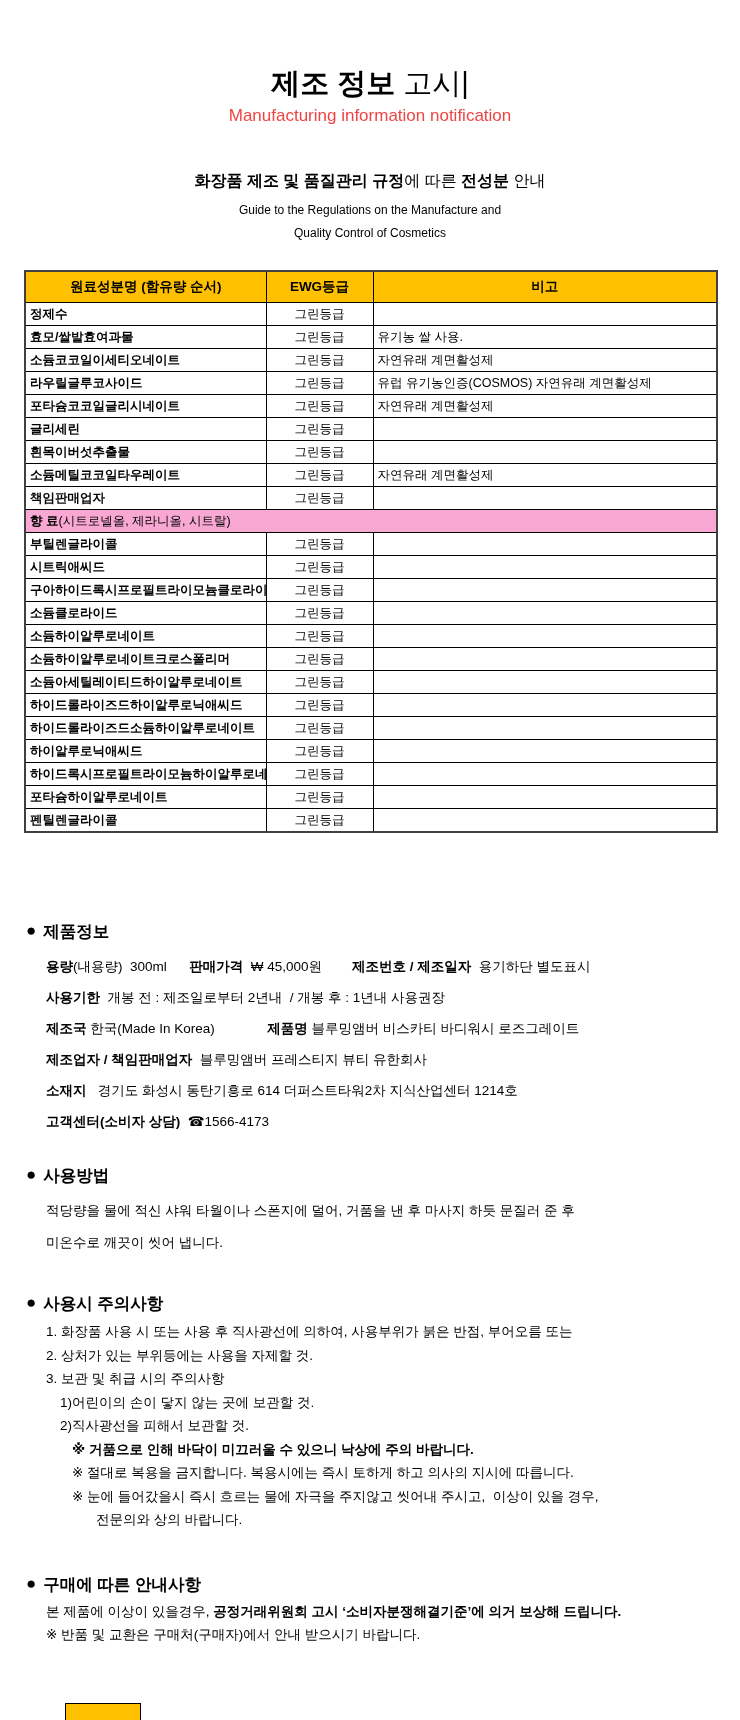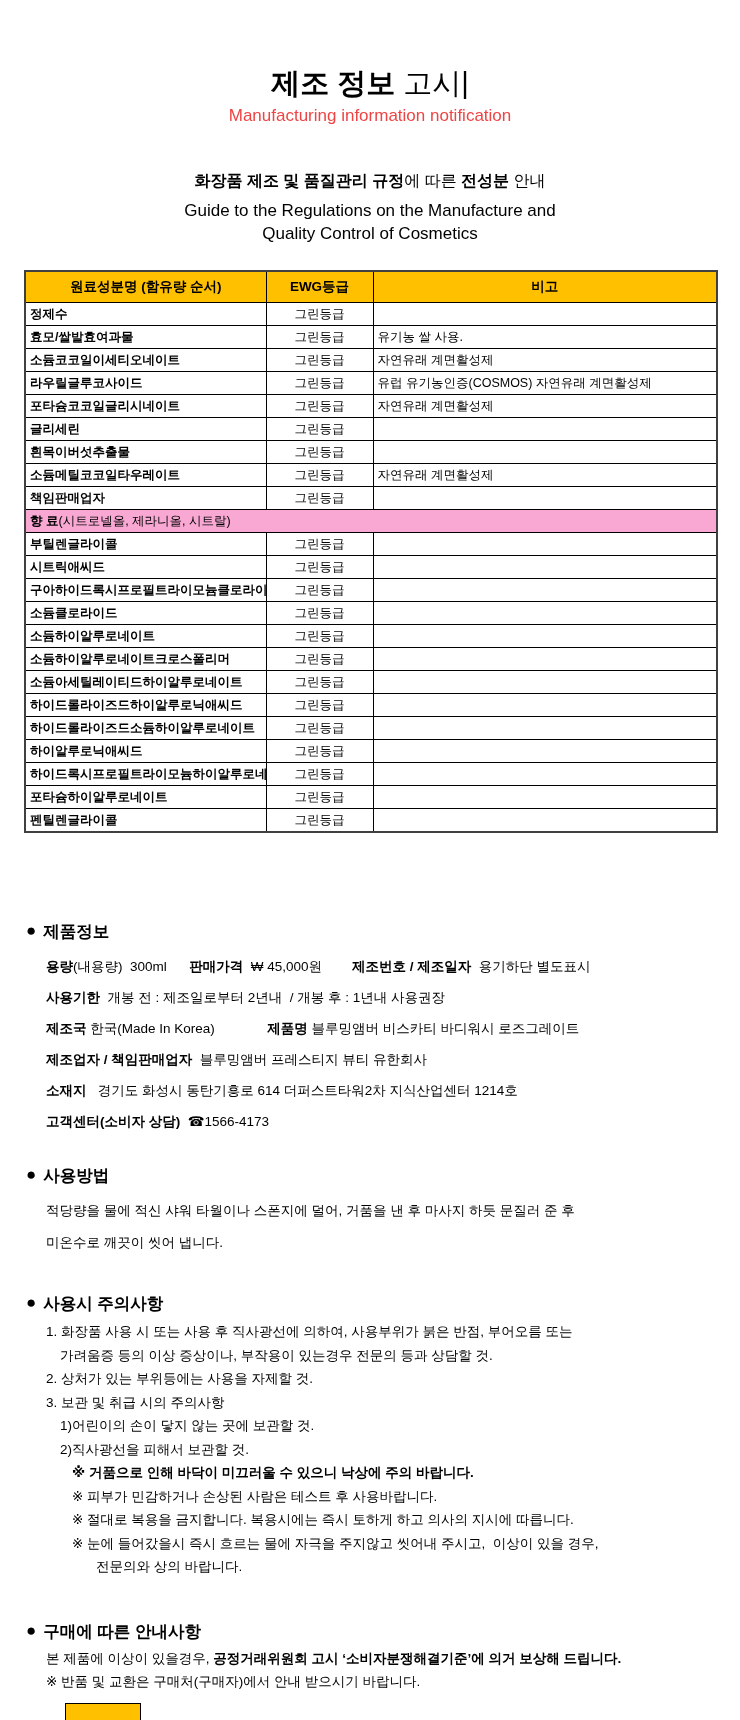--- a/index.html
+++ b/index.html
@@ -6,21 +6,21 @@
   .page{
     position:relative;width:740px;height:1720px;background:#ffffff;overflow:hidden;
     font-family:"Liberation Sans","DejaVu Sans",sans-serif;color:#000;
   }
   .b{font-weight:700;}
   
   .titles{text-align:center;padding-top:66px;}
   .title-kr{font-size:29px;line-height:34px;}
   .title-en{font-size:17px;line-height:22px;margin-top:5px;color:#ef4444;}
   .sub-kr{font-size:16px;line-height:24px;margin-top:42px;}
-  .sub-en{font-size:17px;line-height:23px;margin-top:6px;}
+  .sub-en{font-size:12px;line-height:23px;margin-top:6px;}
   
   table.ingredients{
     border-collapse:collapse;table-layout:fixed;
     width:692px;margin:25px 24px 0 24px;border:2px solid #404040;
   }
   table.ingredients th{
     background:#FFC000;border:1px solid #000;
     font-size:13.5px;font-weight:700;padding:6px 2px;text-align:center;
   }
   table.ingredients td{
@@ -228,27 +228,25 @@
       </div>
   </div>
 
   <div class="section sec-precautions">
     <div class="sec-head">
       <span class="bullet">●</span>
       <span>사용시 주의사항</span>
     </div>
     <div class="sec-body">
         <div class="line"><span>1. 화장품 사용 시 또는 사용 후 직사광선에 의하여, 사용부위가 붉은 반점, 부어오름 또는</span></div>
-        <div class="line ind1"><span>가려움증 등의 이상 증상이나, 부작용이 있는경우 전문의 등과 상담할 것.</span></div>
         <div class="line"><span>2. 상처가 있는 부위등에는 사용을 자제할 것.</span></div>
         <div class="line"><span>3. 보관 및 취급 시의 주의사항</span></div>
         <div class="line ind1"><span>1)어린이의 손이 닿지 않는 곳에 보관할 것.</span></div>
         <div class="line ind1"><span>2)직사광선을 피해서 보관할 것.</span></div>
         <div class="line ind2"><span class="b">※ 거품으로 인해 바닥이 미끄러울 수 있으니 낙상에 주의 바랍니다.</span></div>
-        <div class="line ind2"><span>※ 피부가 민감하거나 손상된 사람은 테스트 후 사용바랍니다.</span></div>
         <div class="line ind2"><span>※ 절대로 복용을 금지합니다. 복용시에는 즉시 토하게 하고 의사의 지시에 따릅니다.</span></div>
         <div class="line ind2"><span>※ 눈에 들어갔을시 즉시 흐르는 물에 자극을 주지않고 씻어내 주시고,  이상이 있을 경우,</span></div>
         <div class="line ind3"><span>전문의와 상의 바랍니다.</span></div>
       </div>
   </div>
 
   <div class="section sec-purchase">
     <div class="sec-head">
       <span class="bullet">●</span>
       <span>구매에 따른 안내사항</span>

